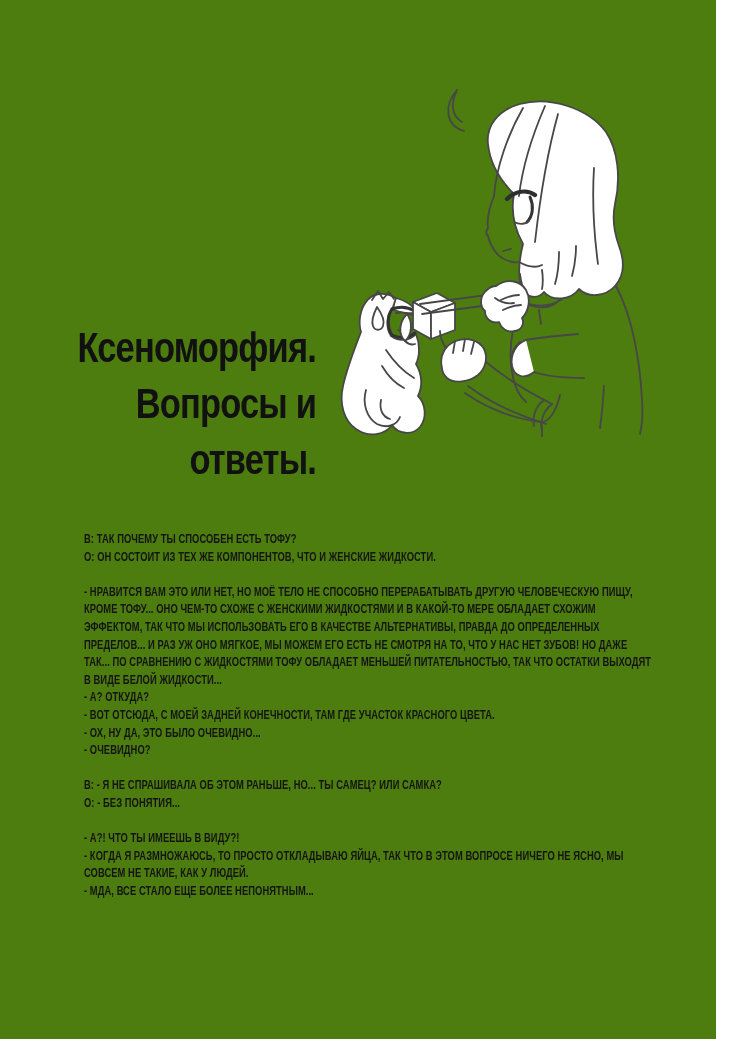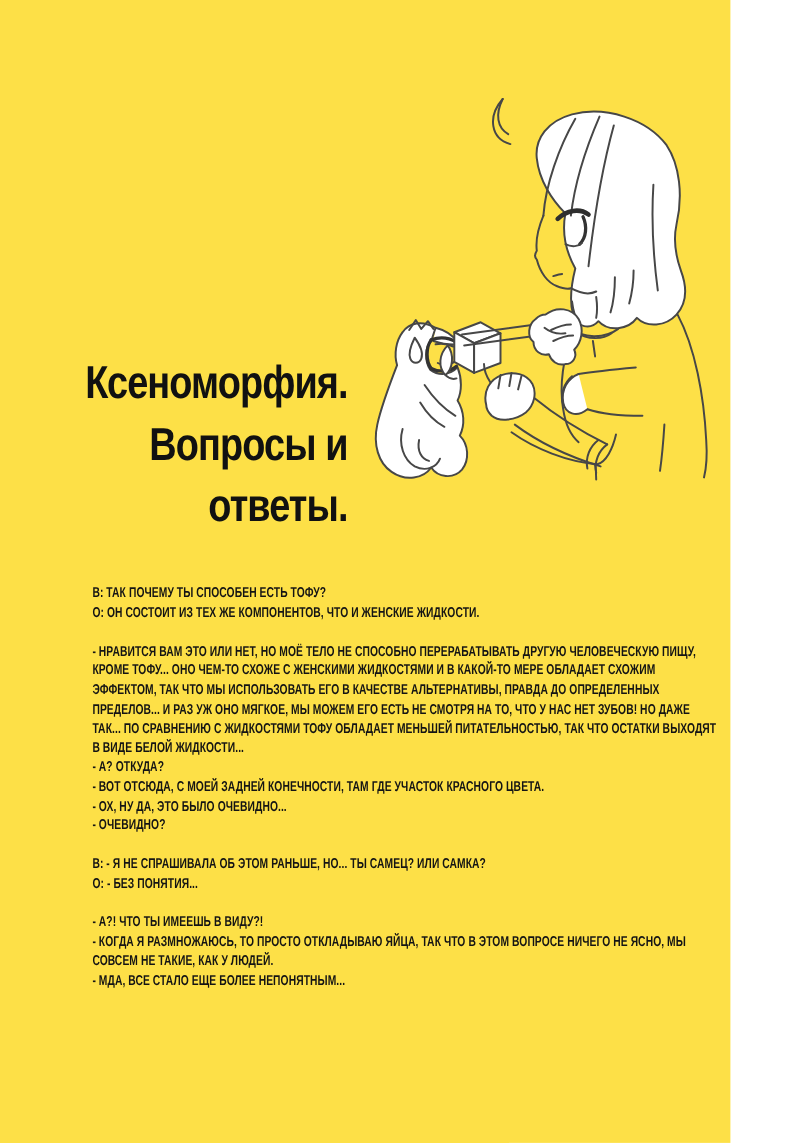--- a/index.html
+++ b/index.html
@@ -1,17 +1,17 @@
 <!DOCTYPE html>
 <html><head>
 <meta charset="utf-8">
 <style>
   html, body { margin:0; padding:0; background:#ffffff; }
   .page {
-    position:relative; width:664px; height:1039px; background:#fde047;
+    position:relative; width:716px; height:1039px; background:#4d7c0f;
     overflow:hidden; font-family:"Liberation Sans","DejaVu Sans",sans-serif;
     color:#161616;
   }
   .illustration {
     position:absolute; left:336px; top:48px; width:400px; height:396px;
   }
   .illustration path, .illustration polyline {
     fill:none; stroke:#474747; stroke-width:1.8;
     stroke-linecap:round; stroke-linejoin:round;
   }

